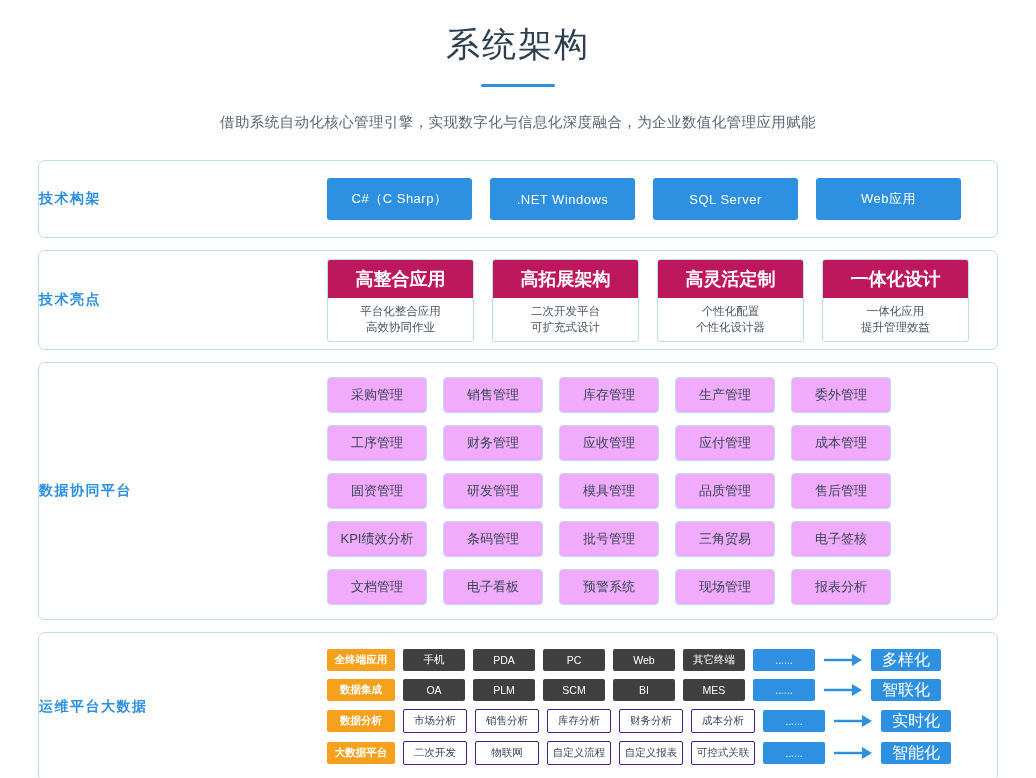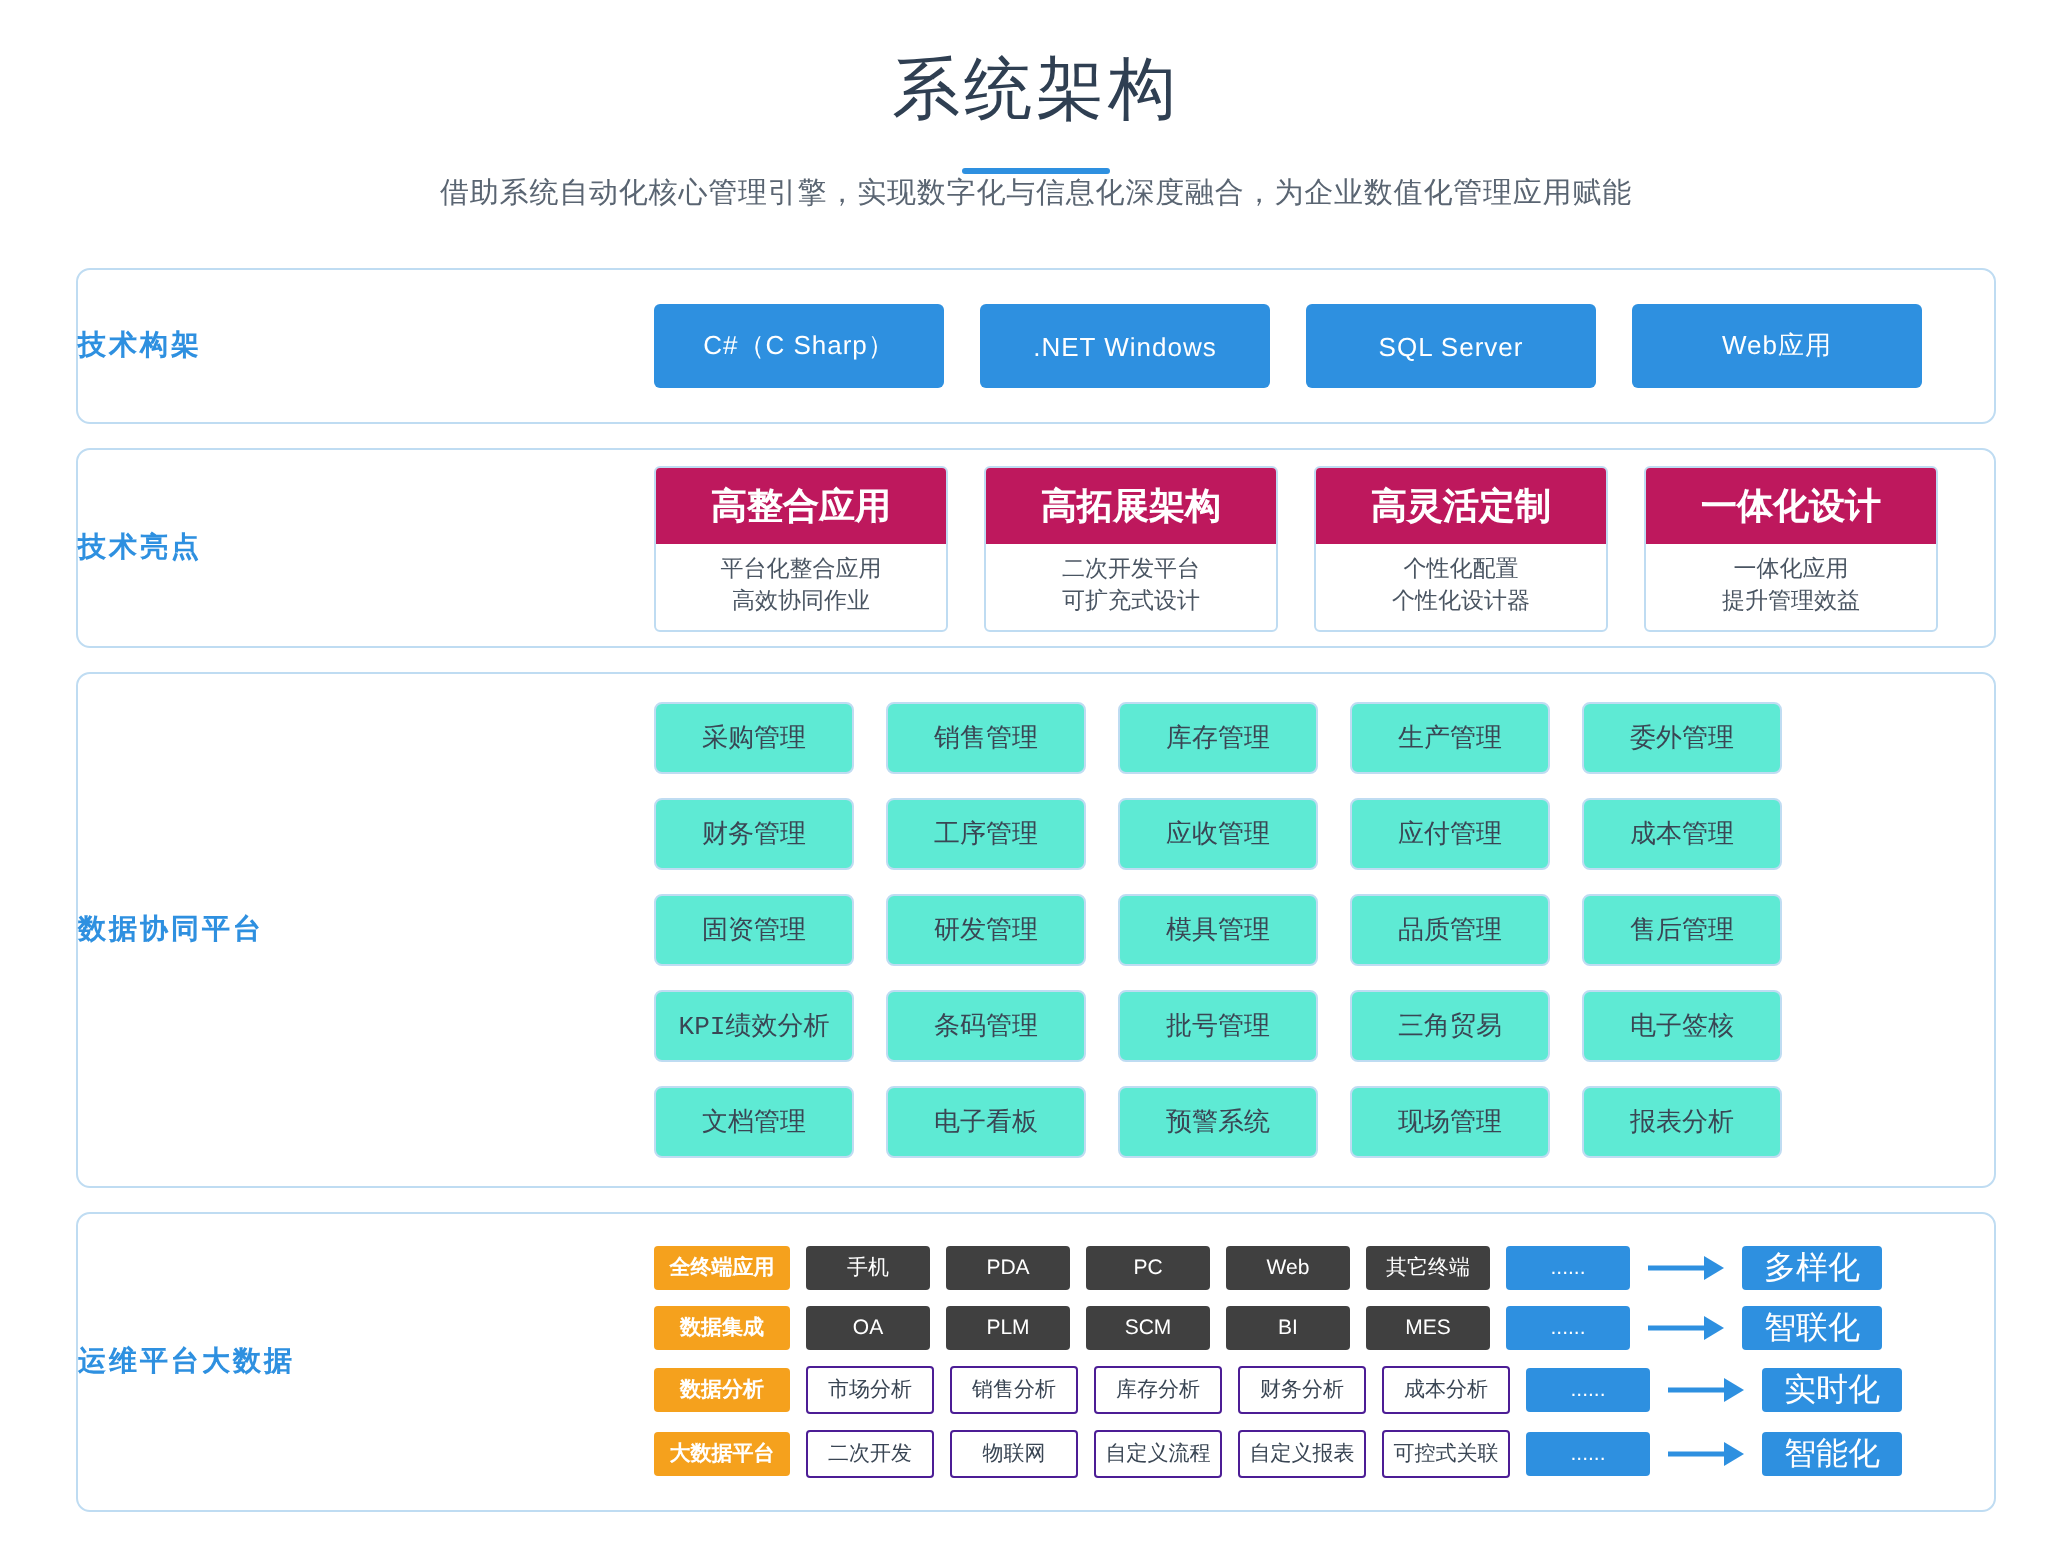--- a/index.html
+++ b/index.html
@@ -33,20 +33,21 @@
     width: 74px;
     height: 3px;
     background: #2e90e0;
     margin: 16px auto 0 auto;
     border-radius: 2px;
   }
   .subtitle {
     text-align: center;
     font-size: 14.5px;
     color: #5a6572;
+    margin-top: 26px;
     letter-spacing: 0.4px;
   }
   
   .sections {
     margin: 28px 38px 0 38px;
   }
   .section {
     border: 1px solid #bfdcf2;
     border-radius: 7px;
     background: #ffffff;
@@ -125,22 +126,21 @@
   }
   .cell-outline {
     height: 34px;
     border: 1px solid #bfdcf2;
     border-radius: 4px;
     display: flex;
     align-items: center;
     justify-content: center;
     font-size: 13px;
     color: #3a4654;
-    background: #5eead4;
-    font-family: Liberation Mono, monospace;
+    background: #f0abfc;
   }
   
   .s4 { height: 150px; padding: 10px 0; }
   .bd-table {
     display: flex;
     flex-direction: column;
     gap: 8px;
   }
   .bd-row {
     display: flex;
@@ -264,22 +264,22 @@
     <div class="section s3">
       <div class="section-label">数据协同平台</div>
       <div class="section-body">
         <div class="grid5">
           <div class="cell-outline">采购管理</div>
           <div class="cell-outline">销售管理</div>
           <div class="cell-outline">库存管理</div>
           <div class="cell-outline">生产管理</div>
           <div class="cell-outline">委外管理</div>
 
+          <div class="cell-outline">工序管理</div>
           <div class="cell-outline">财务管理</div>
-          <div class="cell-outline">工序管理</div>
           <div class="cell-outline">应收管理</div>
           <div class="cell-outline">应付管理</div>
           <div class="cell-outline">成本管理</div>
 
           <div class="cell-outline">固资管理</div>
           <div class="cell-outline">研发管理</div>
           <div class="cell-outline">模具管理</div>
           <div class="cell-outline">品质管理</div>
           <div class="cell-outline">售后管理</div>
 

